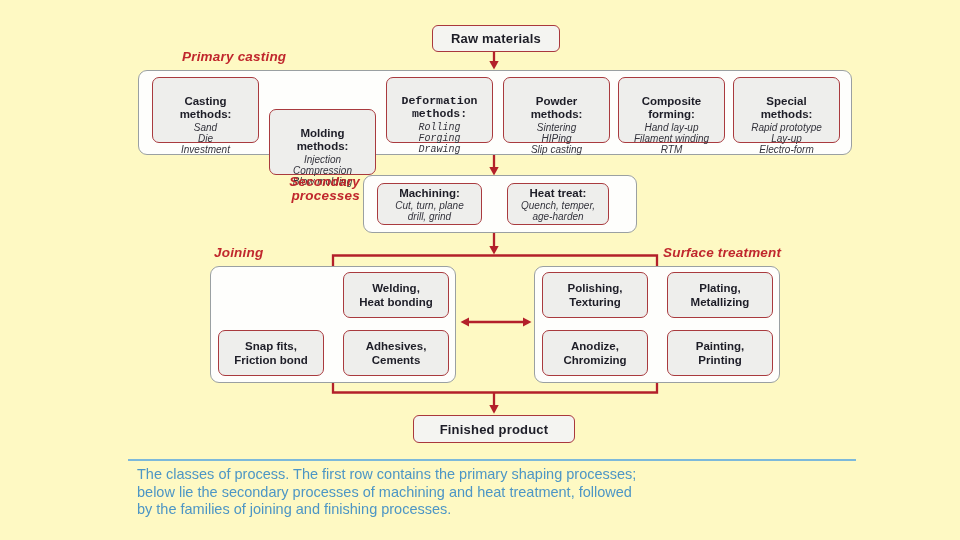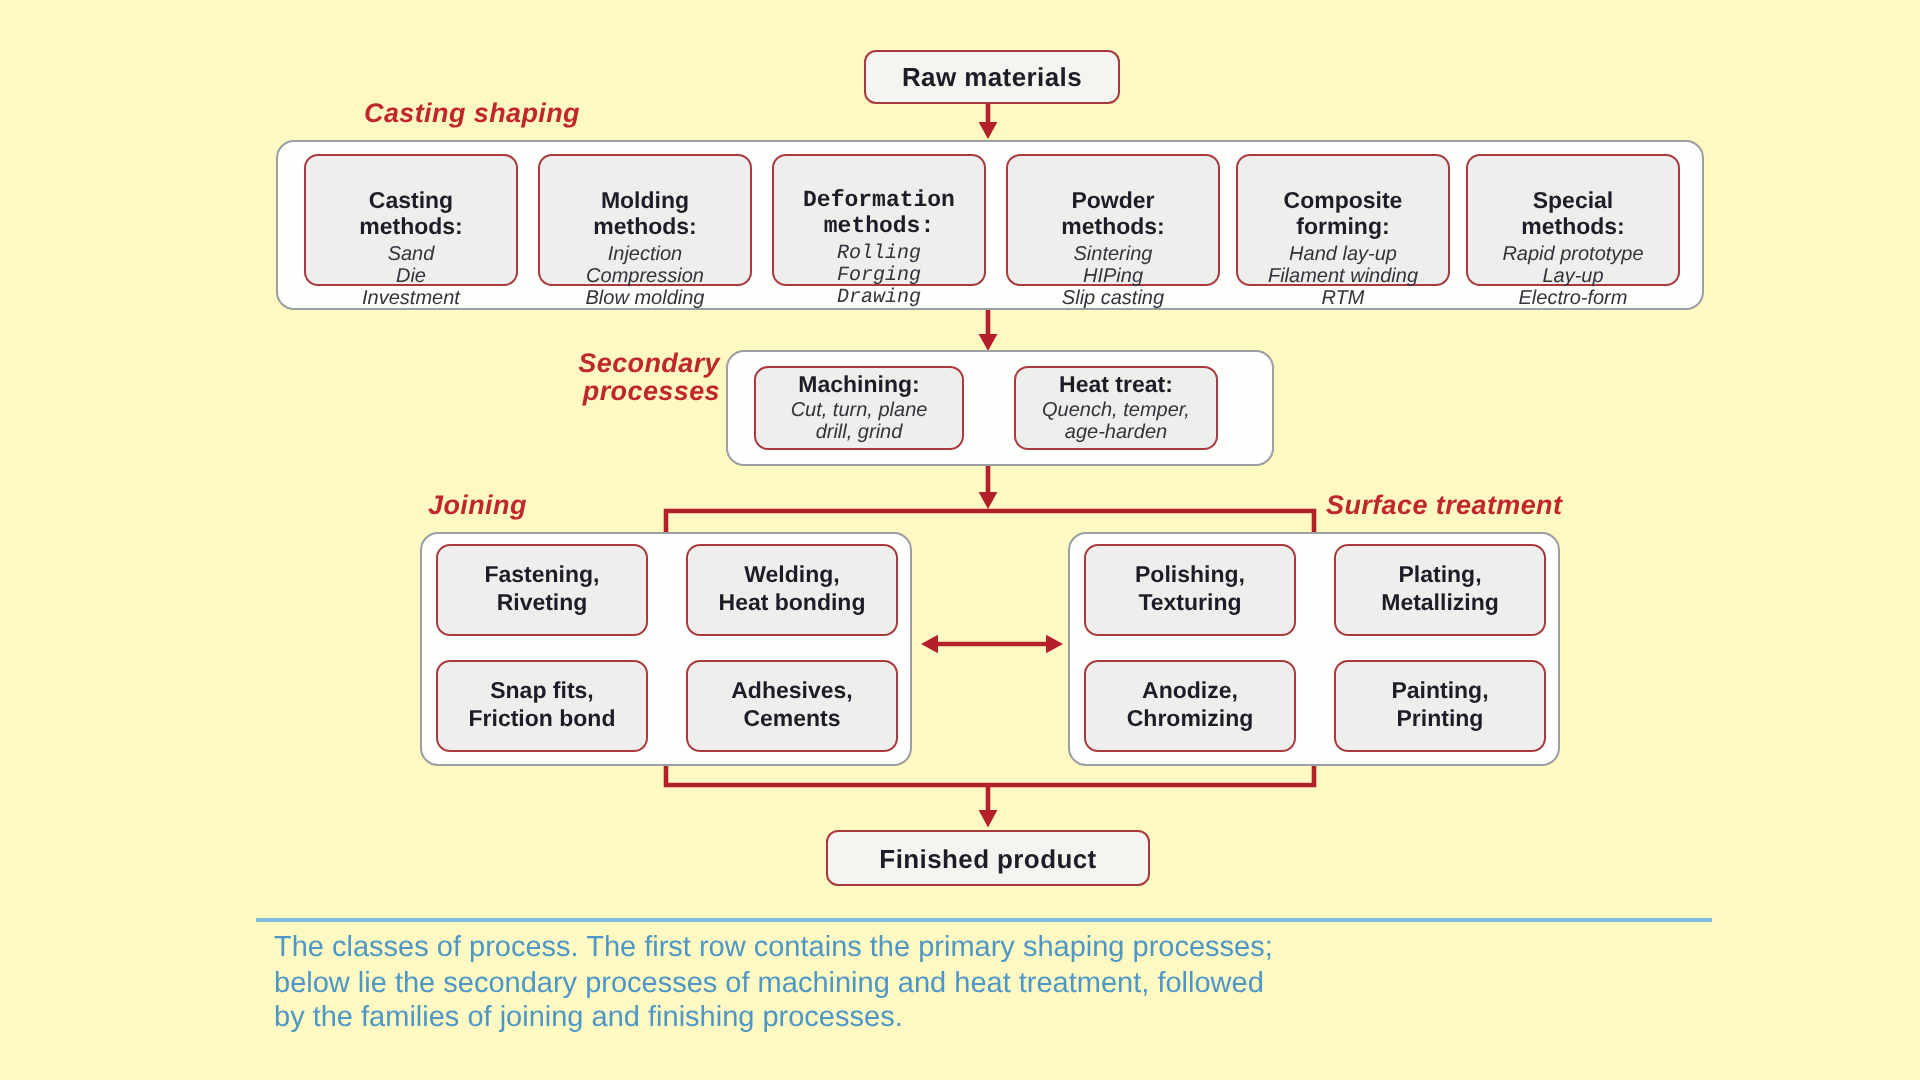--- a/index.html
+++ b/index.html
@@ -63,32 +63,32 @@
       <polygon points="489.3,167 498.7,167 494,175.5"></polygon>
       <polygon points="489.3,246 498.7,246 494,254.5"></polygon>
       <polygon points="469,317.4 469,326.6 460.5,322"></polygon>
       <polygon points="523,317.4 523,326.6 531.5,322"></polygon>
       <polygon points="489.3,405 498.7,405 494,413.8"></polygon>
     </g>
   </svg>
 
   <div class="node-box" style="left:432px;top:25px;width:128px;height:27px;">Raw materials</div>
 
-  <div class="glabel" style="left:182px;top:50px;">Casting shaping</div>
+  <div class="glabel" style="left:182px;top:50px;">Primary casting</div>
 
   <div class="group-box" style="left:138px;top:70px;width:714px;height:85px;"></div>
 
   <div class="pbox" style="left:152px;">
     <div class="pb-t">Casting</div>
     <div class="pb-t">methods:</div>
     <div class="pb-i first">Sand</div>
     <div class="pb-i">Die</div>
     <div class="pb-i">Investment</div>
   </div>
-  <div class="pbox" style="left:269px;">
+  <div class="pbox" style="left:269px;margin-top:32px;">
     <div class="pb-t">Molding</div>
     <div class="pb-t">methods:</div>
     <div class="pb-i first">Injection</div>
     <div class="pb-i">Compression</div>
     <div class="pb-i">Blow molding</div>
   </div>
   <div class="pbox" style="left:386px;font-family:Liberation Mono, monospace;">
     <div class="pb-t">Deformation</div>
     <div class="pb-t">methods:</div>
     <div class="pb-i first">Rolling</div>
@@ -132,24 +132,20 @@
   <div class="sbox" style="left:507px;width:102px;">
     <div class="pb-t">Heat treat:</div>
     <div class="pb-i">Quench, temper,</div>
     <div class="pb-i">age-harden</div>
   </div>
 
   <div class="glabel" style="left:214px;top:246px;">Joining</div>
 
   <div class="group-box" style="left:210px;top:266px;width:246px;height:117px;"></div>
 
-  <div class="jbox" style="left:218px;top:272px;">
-    <div>Fastening,</div>
-    <div>Riveting</div>
-  </div>
   <div class="jbox" style="left:343px;top:272px;">
     <div>Welding,</div>
     <div>Heat bonding</div>
   </div>
   <div class="jbox" style="left:218px;top:330px;">
     <div>Snap fits,</div>
     <div>Friction bond</div>
   </div>
   <div class="jbox" style="left:343px;top:330px;">
     <div>Adhesives,</div>

